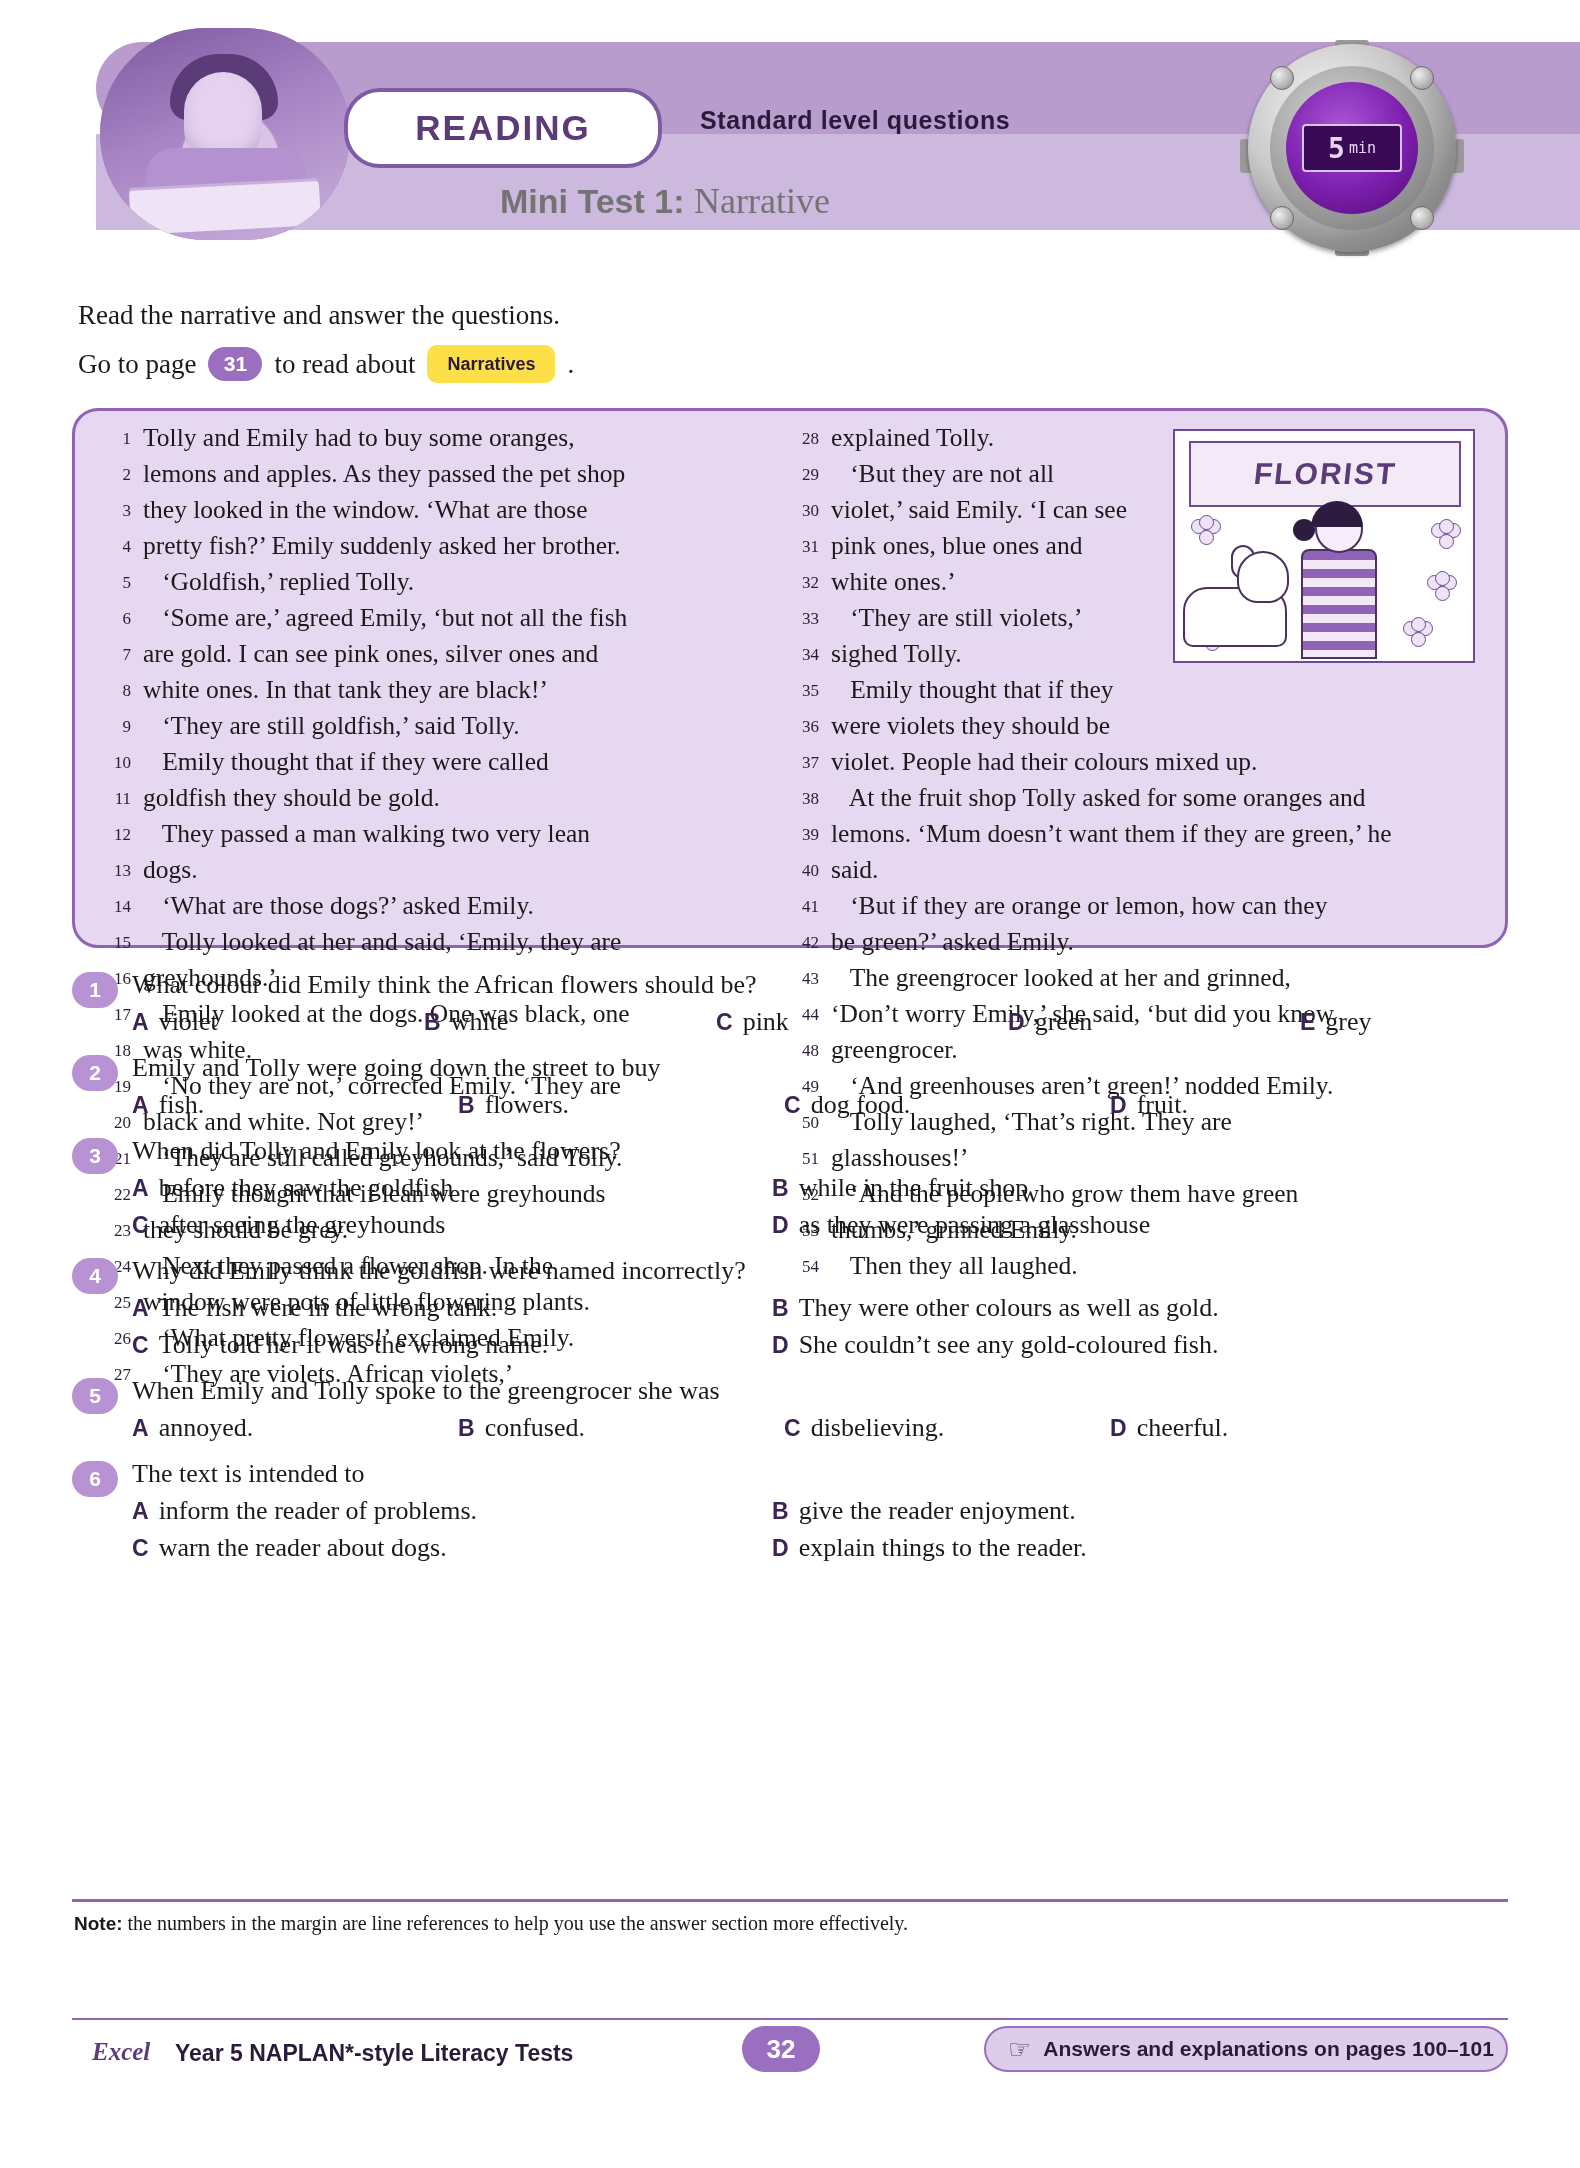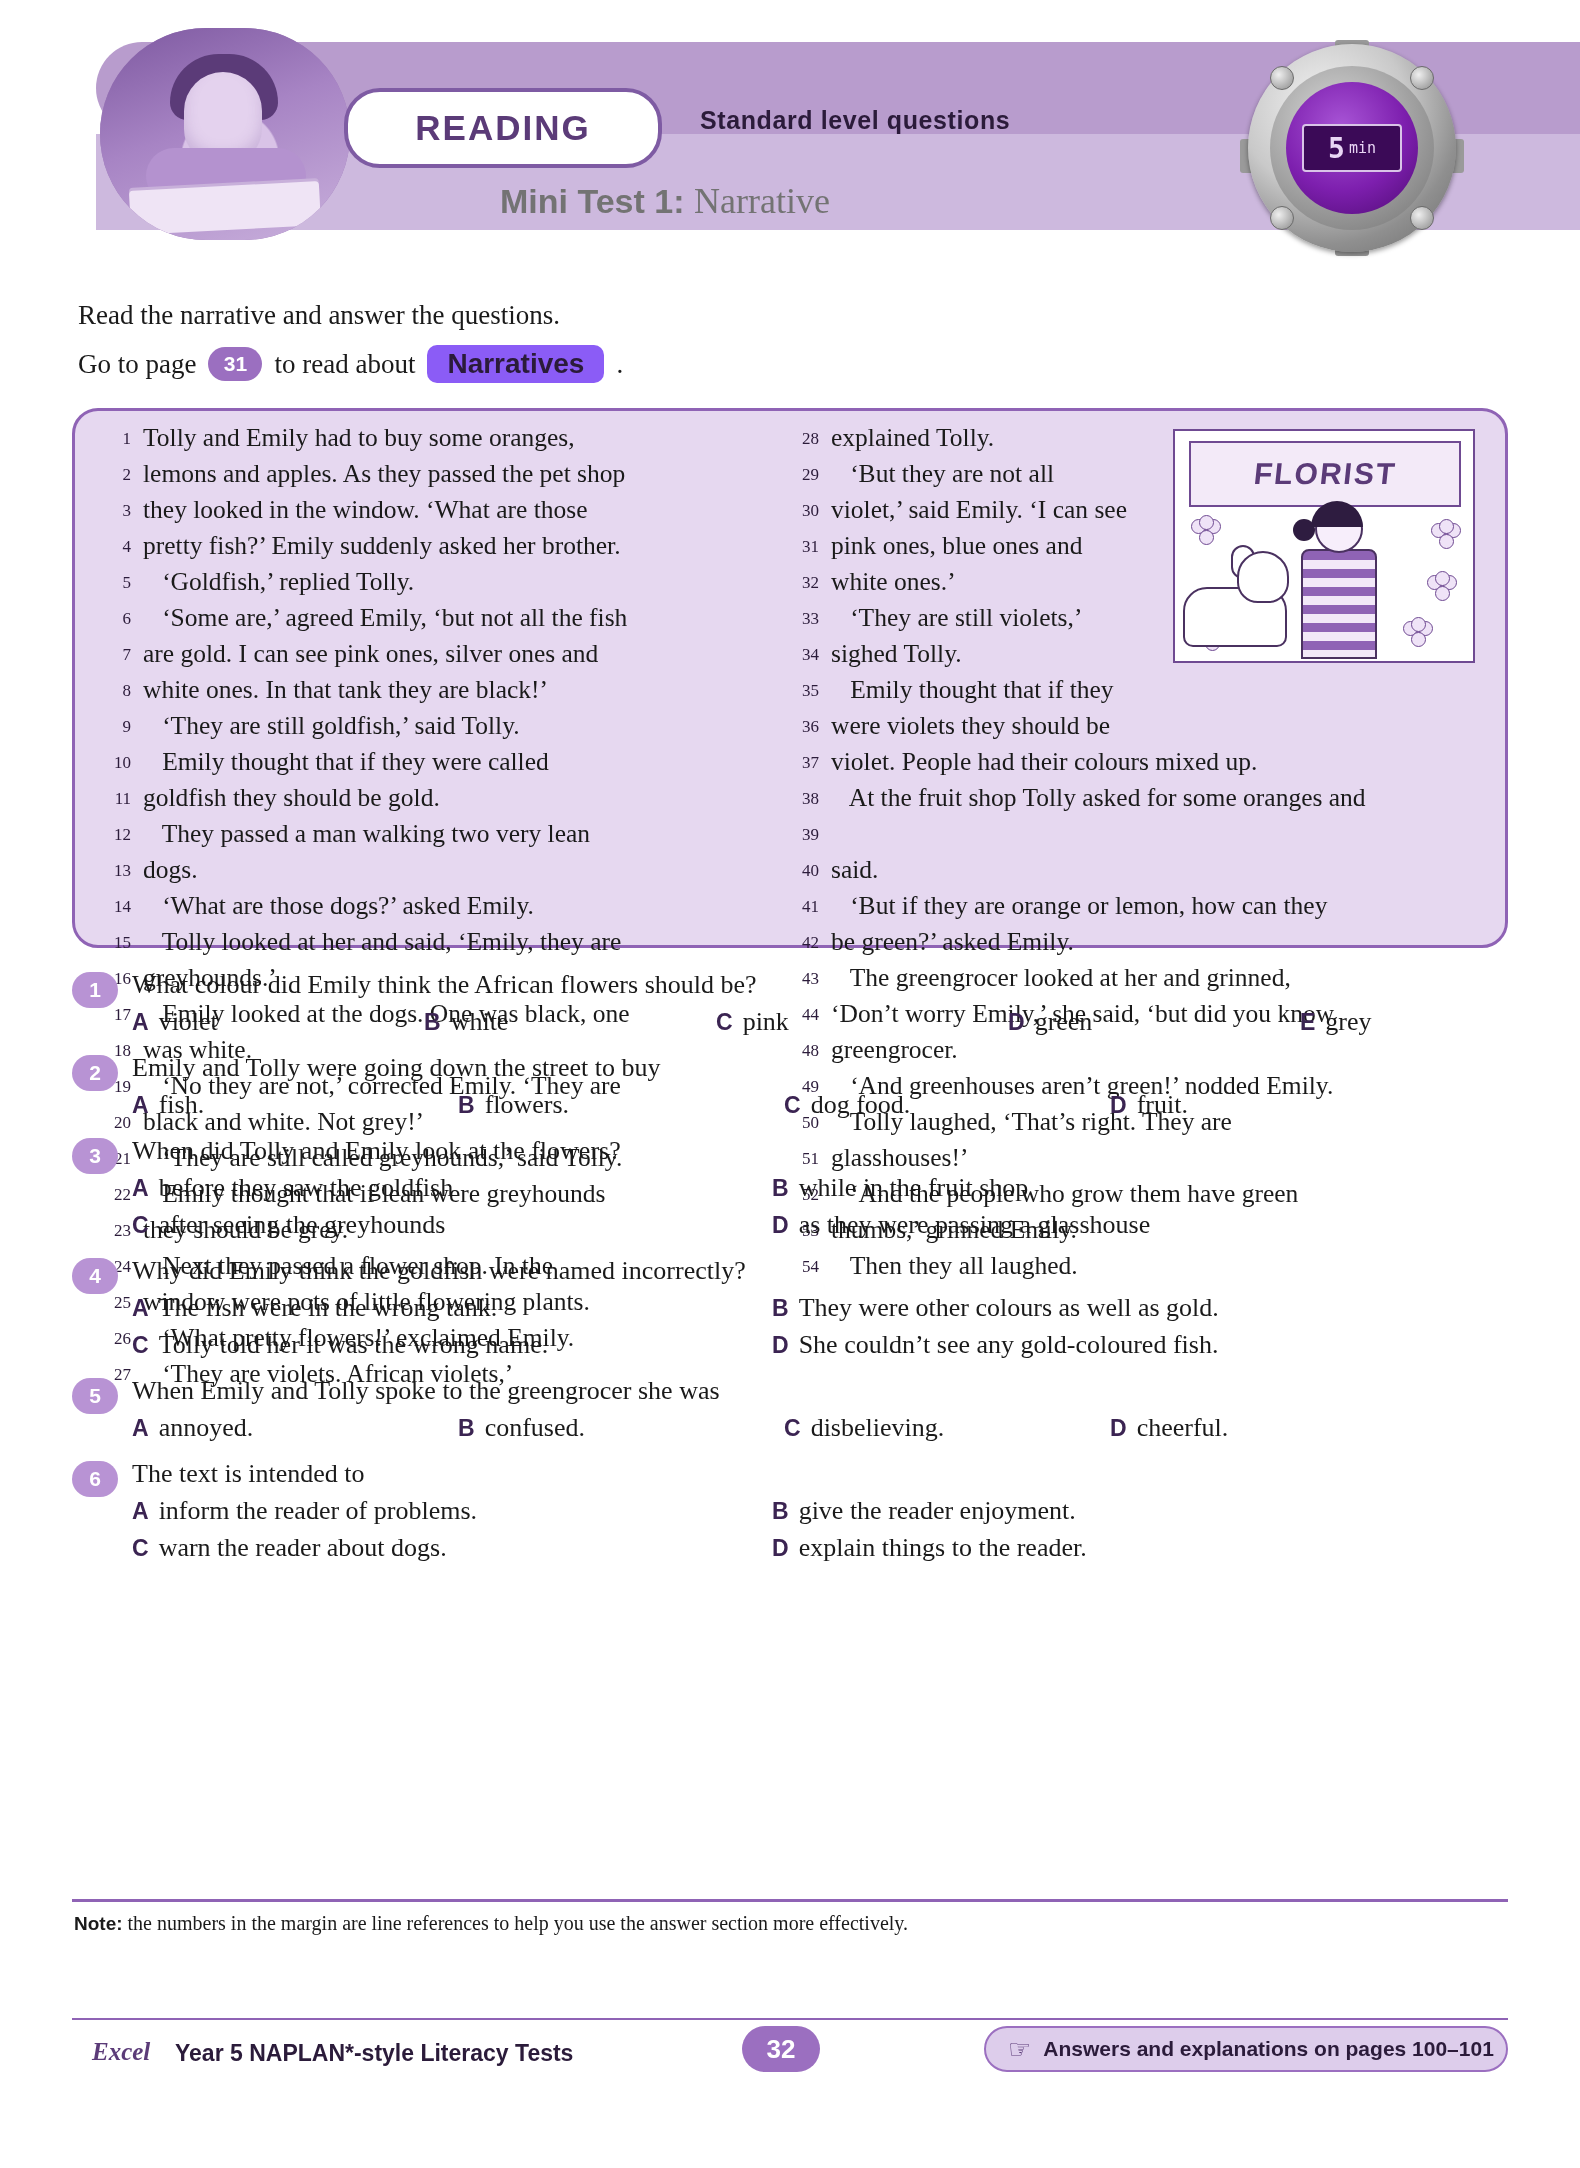--- a/index.html
+++ b/index.html
@@ -121,22 +121,22 @@
   
   .instr { position:absolute; left:78px; top:300px; font-size:27px; }
   .instr .l2 { margin-top:14px; display:flex; align-items:center; gap:12px; }
   .page-badge {
     display:inline-flex; align-items:center; justify-content:center;
     width:54px; height:34px; border-radius:17px; background:#9b6fc0; color:#fff;
     font-family:"Liberation Sans", sans-serif; font-weight:bold; font-size:21px;
   }
   .topic-badge {
     display:inline-flex; align-items:center; justify-content:center;
-    height:38px; padding:0 20px; border-radius:10px; background:#8b5cf6; color:#2b1b3a;
-    font-family:"Liberation Sans", sans-serif; font-weight:bold; font-size:28px;
+    height:38px; padding:0 20px; border-radius:10px; background:#fde047; color:#2b1b3a;
+    font-family:"Liberation Sans", sans-serif; font-weight:bold; font-size:18px;
   }
 
   
   .passage {
     position:absolute; left:72px; top:408px; width:1436px; height:540px;
     background:#e6d8f0; border:3px solid #8f63b5; border-radius:26px;
     padding:10px 18px 10px 18px; box-sizing:border-box;
   }
   .cols { display:flex; gap:28px; height:100%; }
   .col { width:660px; position:relative; }
@@ -531,20 +531,21 @@
         <div class="ln">
           <div class="num">37</div>
           <div class="txt">violet. People had their colours mixed up.</div>
         </div>
         <div class="ln">
           <div class="num">38</div>
           <div class="txt">   At the fruit shop Tolly asked for some oranges and</div>
         </div>
         <div class="ln">
           <div class="num">39</div>
+          <div class="txt">lemons. ‘Mum doesn’t want them if they are green,’ he</div>
         </div>
         <div class="ln">
           <div class="num">40</div>
           <div class="txt">said.</div>
         </div>
         <div class="ln">
           <div class="num">41</div>
           <div class="txt">   ‘But if they are orange or lemon, how can they</div>
         </div>
         <div class="ln">

